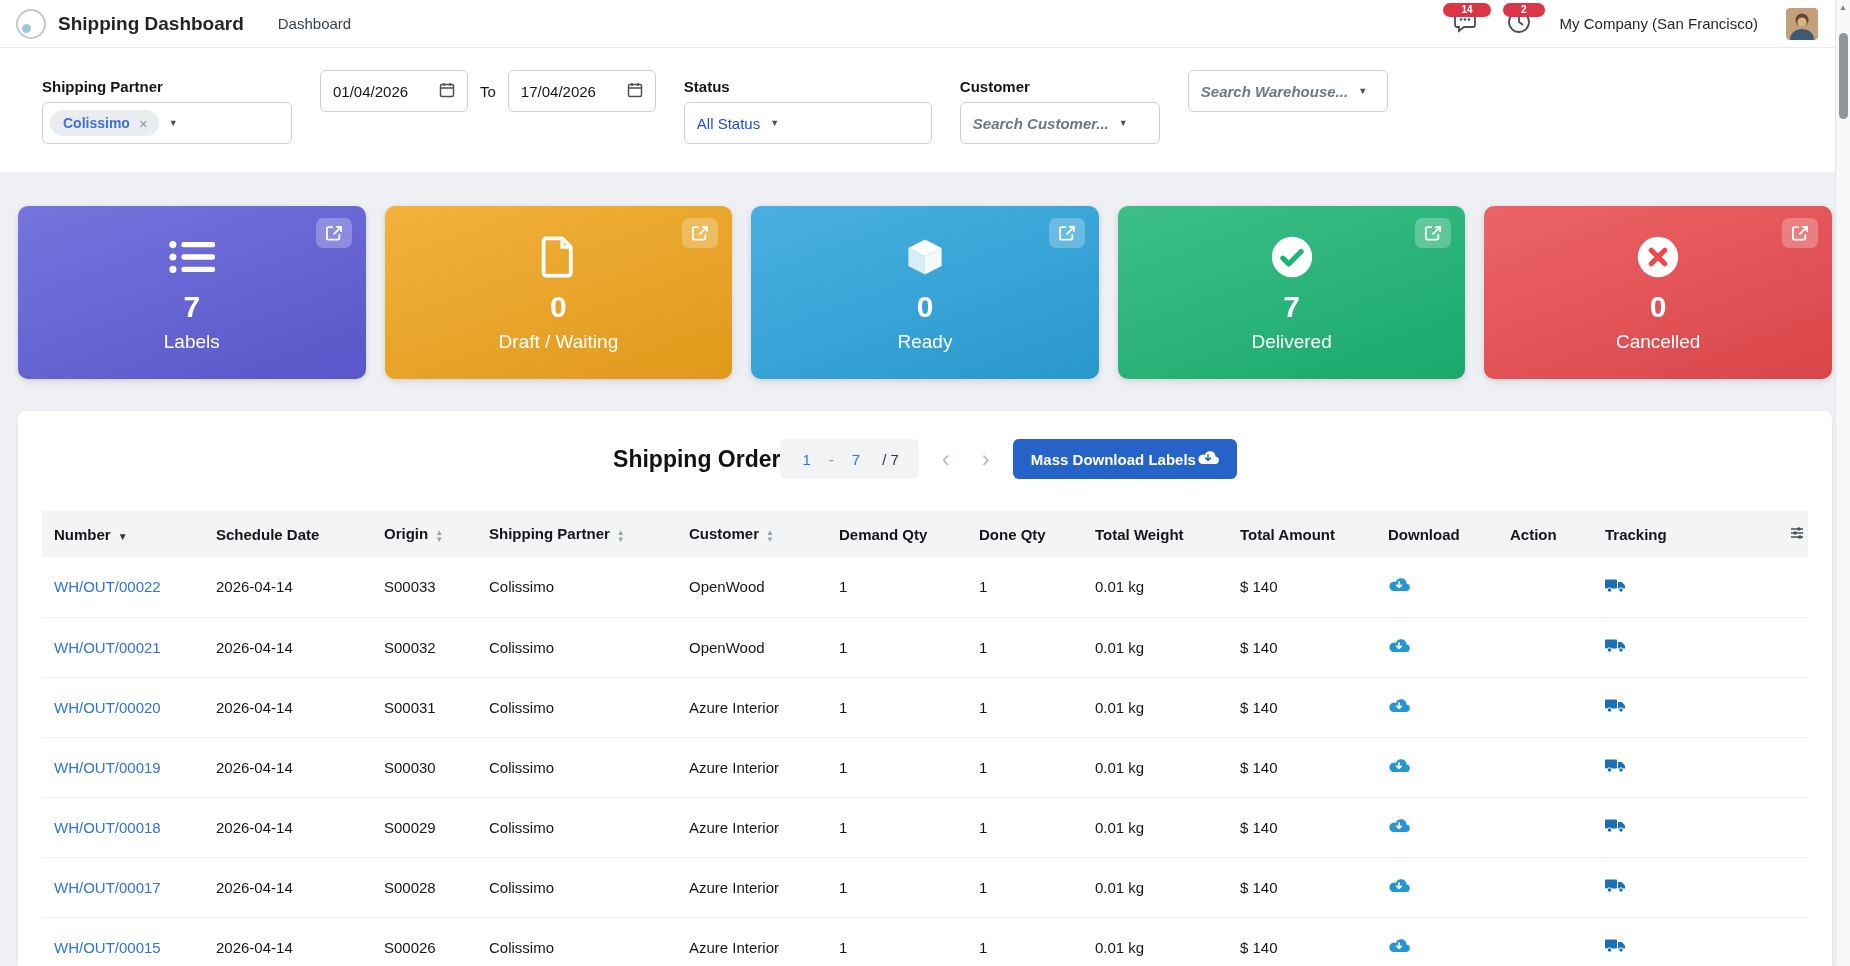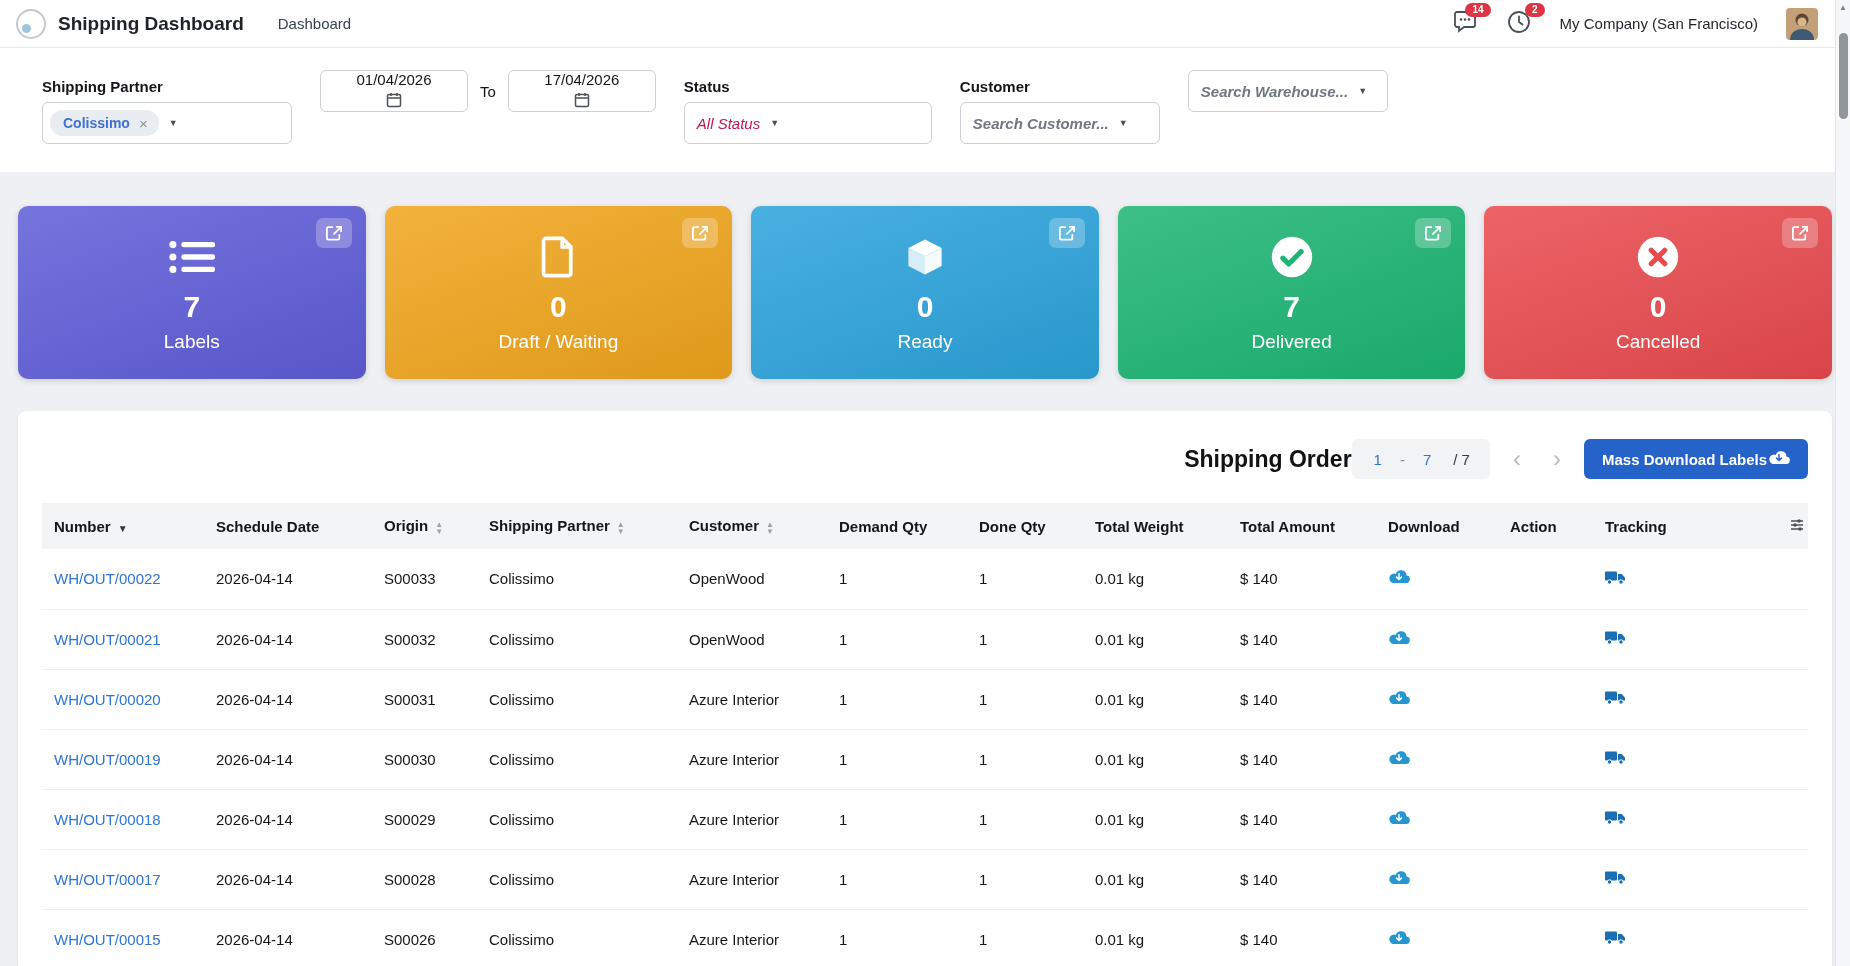--- a/index.html
+++ b/index.html
@@ -8,55 +8,55 @@
 
   
   .navbar { height:48px; background:#fff; display:flex; align-items:center; justify-content:space-between; padding:0 32px 0 16px; border-bottom:1px solid #e7e9ec; }
   .nav-left { display:flex; align-items:center; }
   .logo { width:30px; height:30px; border-radius:50%; border:2px solid #c3c9cf; position:relative; background:#fff; margin-right:12px; }
   .logo::after { content:""; position:absolute; left:4px; bottom:4px; width:9px; height:9px; border-radius:50%; background:#9fc6de; }
   .app-title { font-size:19px; font-weight:700; color:#1f2327; }
   .nav-menu-item { font-size:15px; color:#374151; margin-left:34px; cursor:pointer; }
   .nav-right { display:flex; align-items:center; gap:28px; }
   .nav-icon-wrap { position:relative; width:26px; height:26px; display:flex; align-items:center; justify-content:center; cursor:pointer; }
-  .badge { position:absolute; top:-8px; right:-13px; background:#dc3545; color:#fff; font-size:10px; font-weight:700; border-radius:9px; padding:2px 7px; line-height:1; }
+  .badge { position:absolute; top:-8px; right:-13px; background:#dc3545; color:#fff; font-size:10px; font-weight:700; border-radius:9px; padding:2px 18px; line-height:1; }
   .company-name { font-size:15px; color:#1f2327; cursor:pointer; }
   .avatar { width:32px; height:32px; border-radius:4px; overflow:hidden; cursor:pointer; }
 
   
   .filters { background:#fff; padding:22px 0 28px 42px; display:flex; gap:28px; align-items:flex-start; }
   .label-row { height:32px; display:flex; align-items:center; }
   .filter-label { font-size:15px; font-weight:700; color:#141619; white-space:nowrap; }
   .annotation-box { border:3px solid #e8151d; padding:2px 10px 4px 8px; min-width:164px; margin-left:-8px; }
   .control { height:42px; border:1px solid #ccd1d6; border-radius:6px; background:#fff; display:flex; align-items:center; padding:0 12px; font-size:15px; }
   .sp-control { width:250px; padding-left:7px; cursor:pointer; }
   .tag { background:#e9ecf1; border-radius:14px; display:flex; align-items:center; gap:9px; padding:5px 11px 5px 13px; font-size:14px; font-weight:600; color:#3f6fd8; }
   .tag-x { color:#8a929b; font-size:15px; cursor:pointer; font-weight:400; line-height:1; }
   .caret { font-size:9px; color:#4a5056; margin-left:10px; }
   .date-row { display:flex; align-items:center; gap:12px; }
-  .date-input { width:148px; justify-content:space-between; color:#141619; cursor:pointer;flex-direction:column; }
+  .date-input { width:148px; justify-content:space-between; color:#141619; cursor:pointer; }
   .to-text { font-size:15px; color:#141619; }
   .select-control { width:248px; cursor:pointer; }
   .fg-cust .select-control, .fg-wh .select-control { width:200px;font-weight:bold; }
-  .select-value { font-style:italic; color:#be185d; }
+  .select-value { color:#1d4ed8; }
   .placeholder { font-style:italic; color:#6f7780; }
 
   
   .stats { display:flex; gap:19px; padding:34px 18px 0; }
   .stat-card { position:relative; flex:1; height:173px; border-radius:10px; color:#fff; display:flex; flex-direction:column; align-items:center; justify-content:center; cursor:pointer;
     background-color:var(--card-color); background-image:linear-gradient(160deg, rgba(255,255,255,.14), rgba(0,0,0,.07)); box-shadow:0 2px 6px rgba(0,0,0,.14); }
   .ext-btn { position:absolute; top:12px; right:14px; width:36px; height:30px; border-radius:7px; background:rgba(255,255,255,.25); display:flex; align-items:center; justify-content:center; cursor:pointer; }
   .stat-icon { height:48px; display:flex; align-items:center; justify-content:center; }
   .stat-value { font-size:30px; font-weight:700; margin-top:9px; }
   .stat-label { font-size:19px; margin-top:7px; }
   .knockout { stroke: var(--card-color); }
 
   
   .orders-card { margin:32px 18px 0; background:#fff; border-radius:8px; box-shadow:0 1px 3px rgba(0,0,0,.08); padding:28px 24px 0; height:561px; overflow:hidden; }
-  .orders-header { display:flex; align-items:center; justify-content:flex-end; margin-bottom:24px; }
+  .orders-header { display:flex; align-items:center; justify-content:center; margin-bottom:32px; }
   .orders-title { font-size:23px; font-weight:700; color:#101214; }
   .orders-actions { display:flex; align-items:center; gap:14px; }
   .pagination { background:#f1f3f5; border-radius:6px; height:40px; display:flex; align-items:center; padding:0 10px; font-size:15px; }
   .page-num { color:#2e75d4; padding:0 12px; cursor:pointer; }
   .page-dash { color:#868e96; padding:0 6px; }
   .page-total { color:#343a40; padding:0 10px; }
   .page-chevron { color:#b3bac1; font-size:24px; padding:0 9px; cursor:pointer; line-height:1; }
   .mass-btn { background:#2563c9; color:#fff; border:none; border-radius:6px; height:40px; padding:0 18px; font-size:15px; font-weight:700; display:flex; align-items:center; gap:1px; cursor:pointer; font-family:"Liberation Sans",sans-serif; }
 
   table { width:100%; border-collapse:collapse; table-layout:fixed; }

